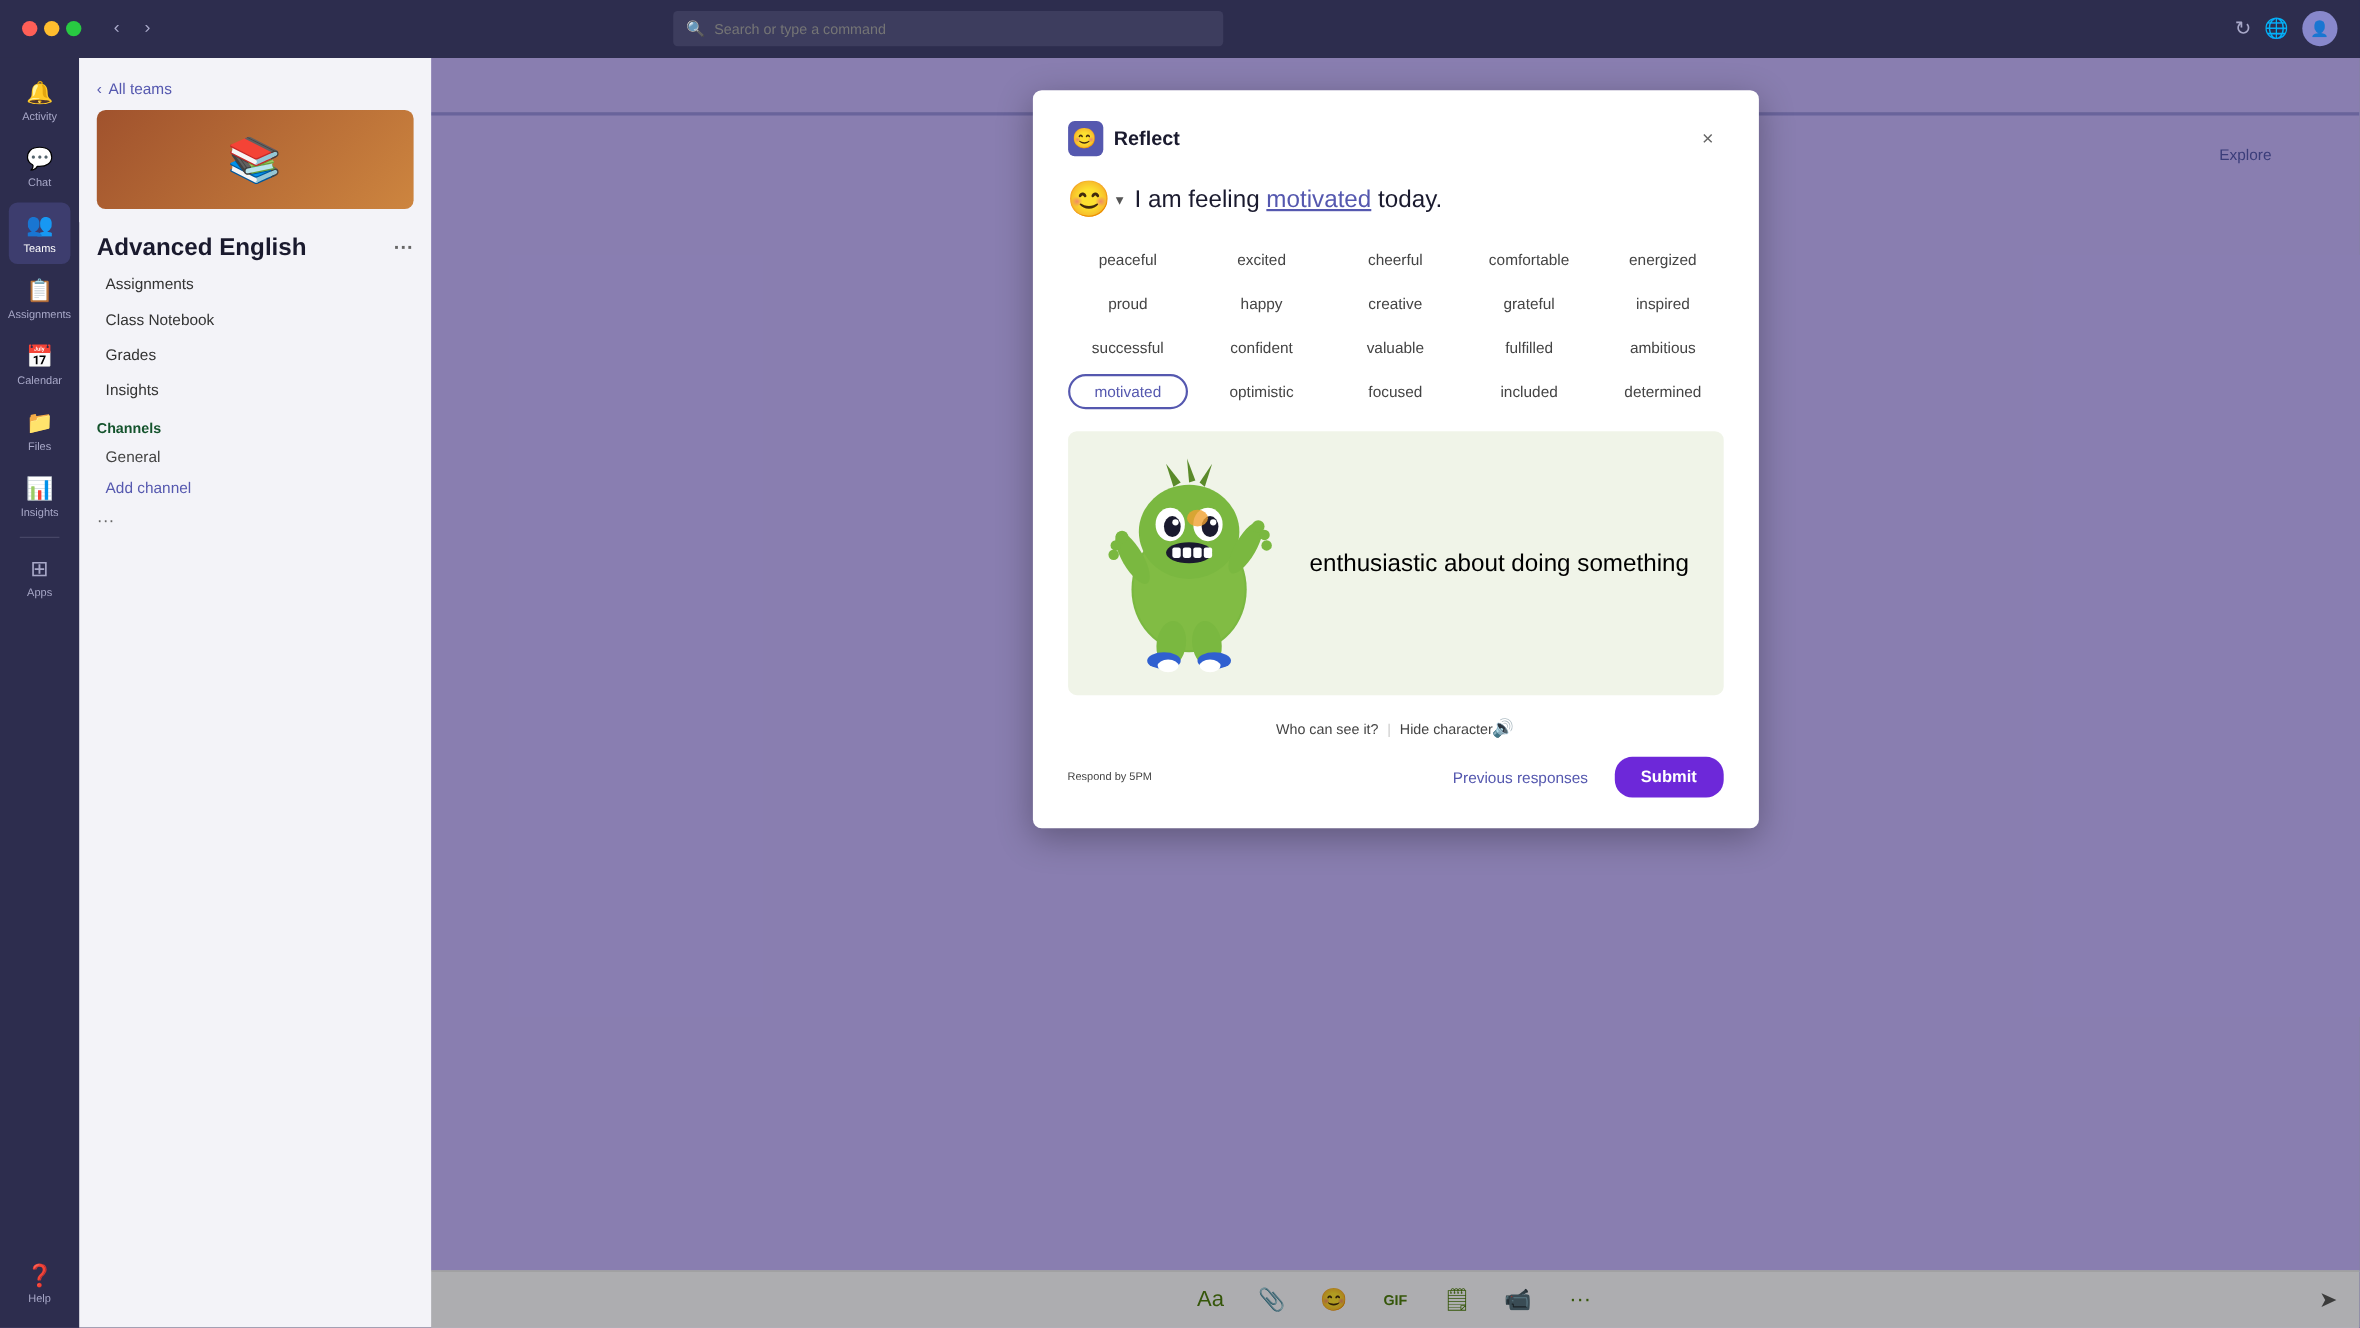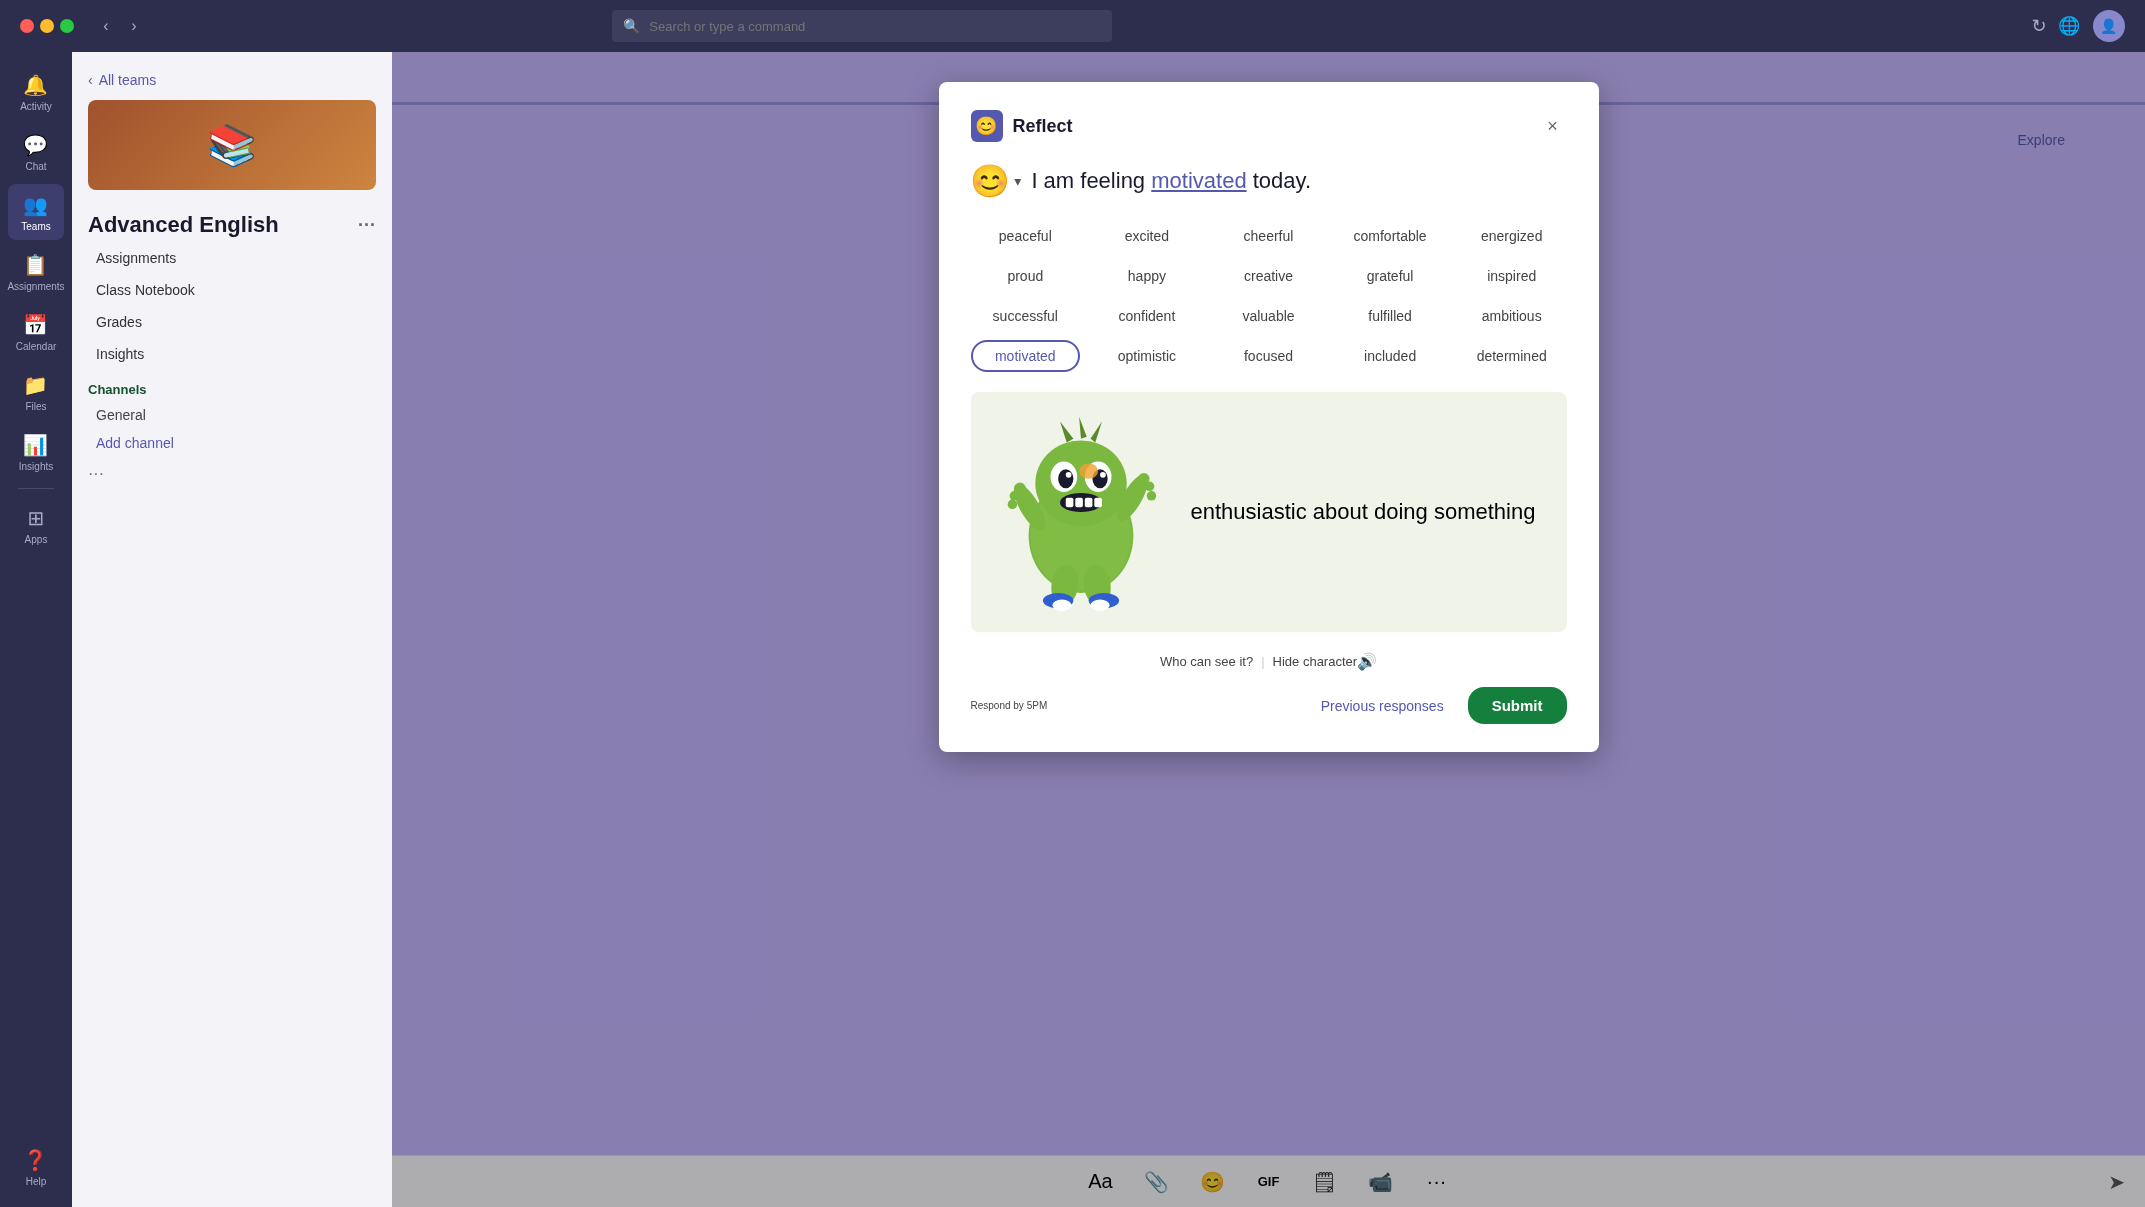--- a/index.html
+++ b/index.html
@@ -371,21 +371,21 @@
     }
     .prev-responses-btn {
       font-size: 14px;
       color: #5558af;
       cursor: pointer;
       background: none;
       border: none;
       padding: 8px 12px;
     }
     .submit-btn {
-      background: #15803d;
+      background: #6d28d9;
       color: white;
       border: none;
       border-radius: 16px;
       padding: 10px 24px;
       font-size: 15px;
       font-weight: 600;
       cursor: pointer;
     }
 
     
@@ -397,21 +397,21 @@
       height: 52px;
       background: #f8f8fc;
       border-top: 1px solid #ddd;
       display: flex;
       align-items: center;
       justify-content: center;
       gap: 20px;
     }
     .toolbar-icon {
       font-size: 20px;
-      color: #000000;
+      color: #4d7c0f;
       cursor: pointer;
       width: 36px;
       height: 36px;
       display: flex;
       align-items: center;
       justify-content: center;
     }
     .send-btn {
       position: absolute;
       right: 20px;

